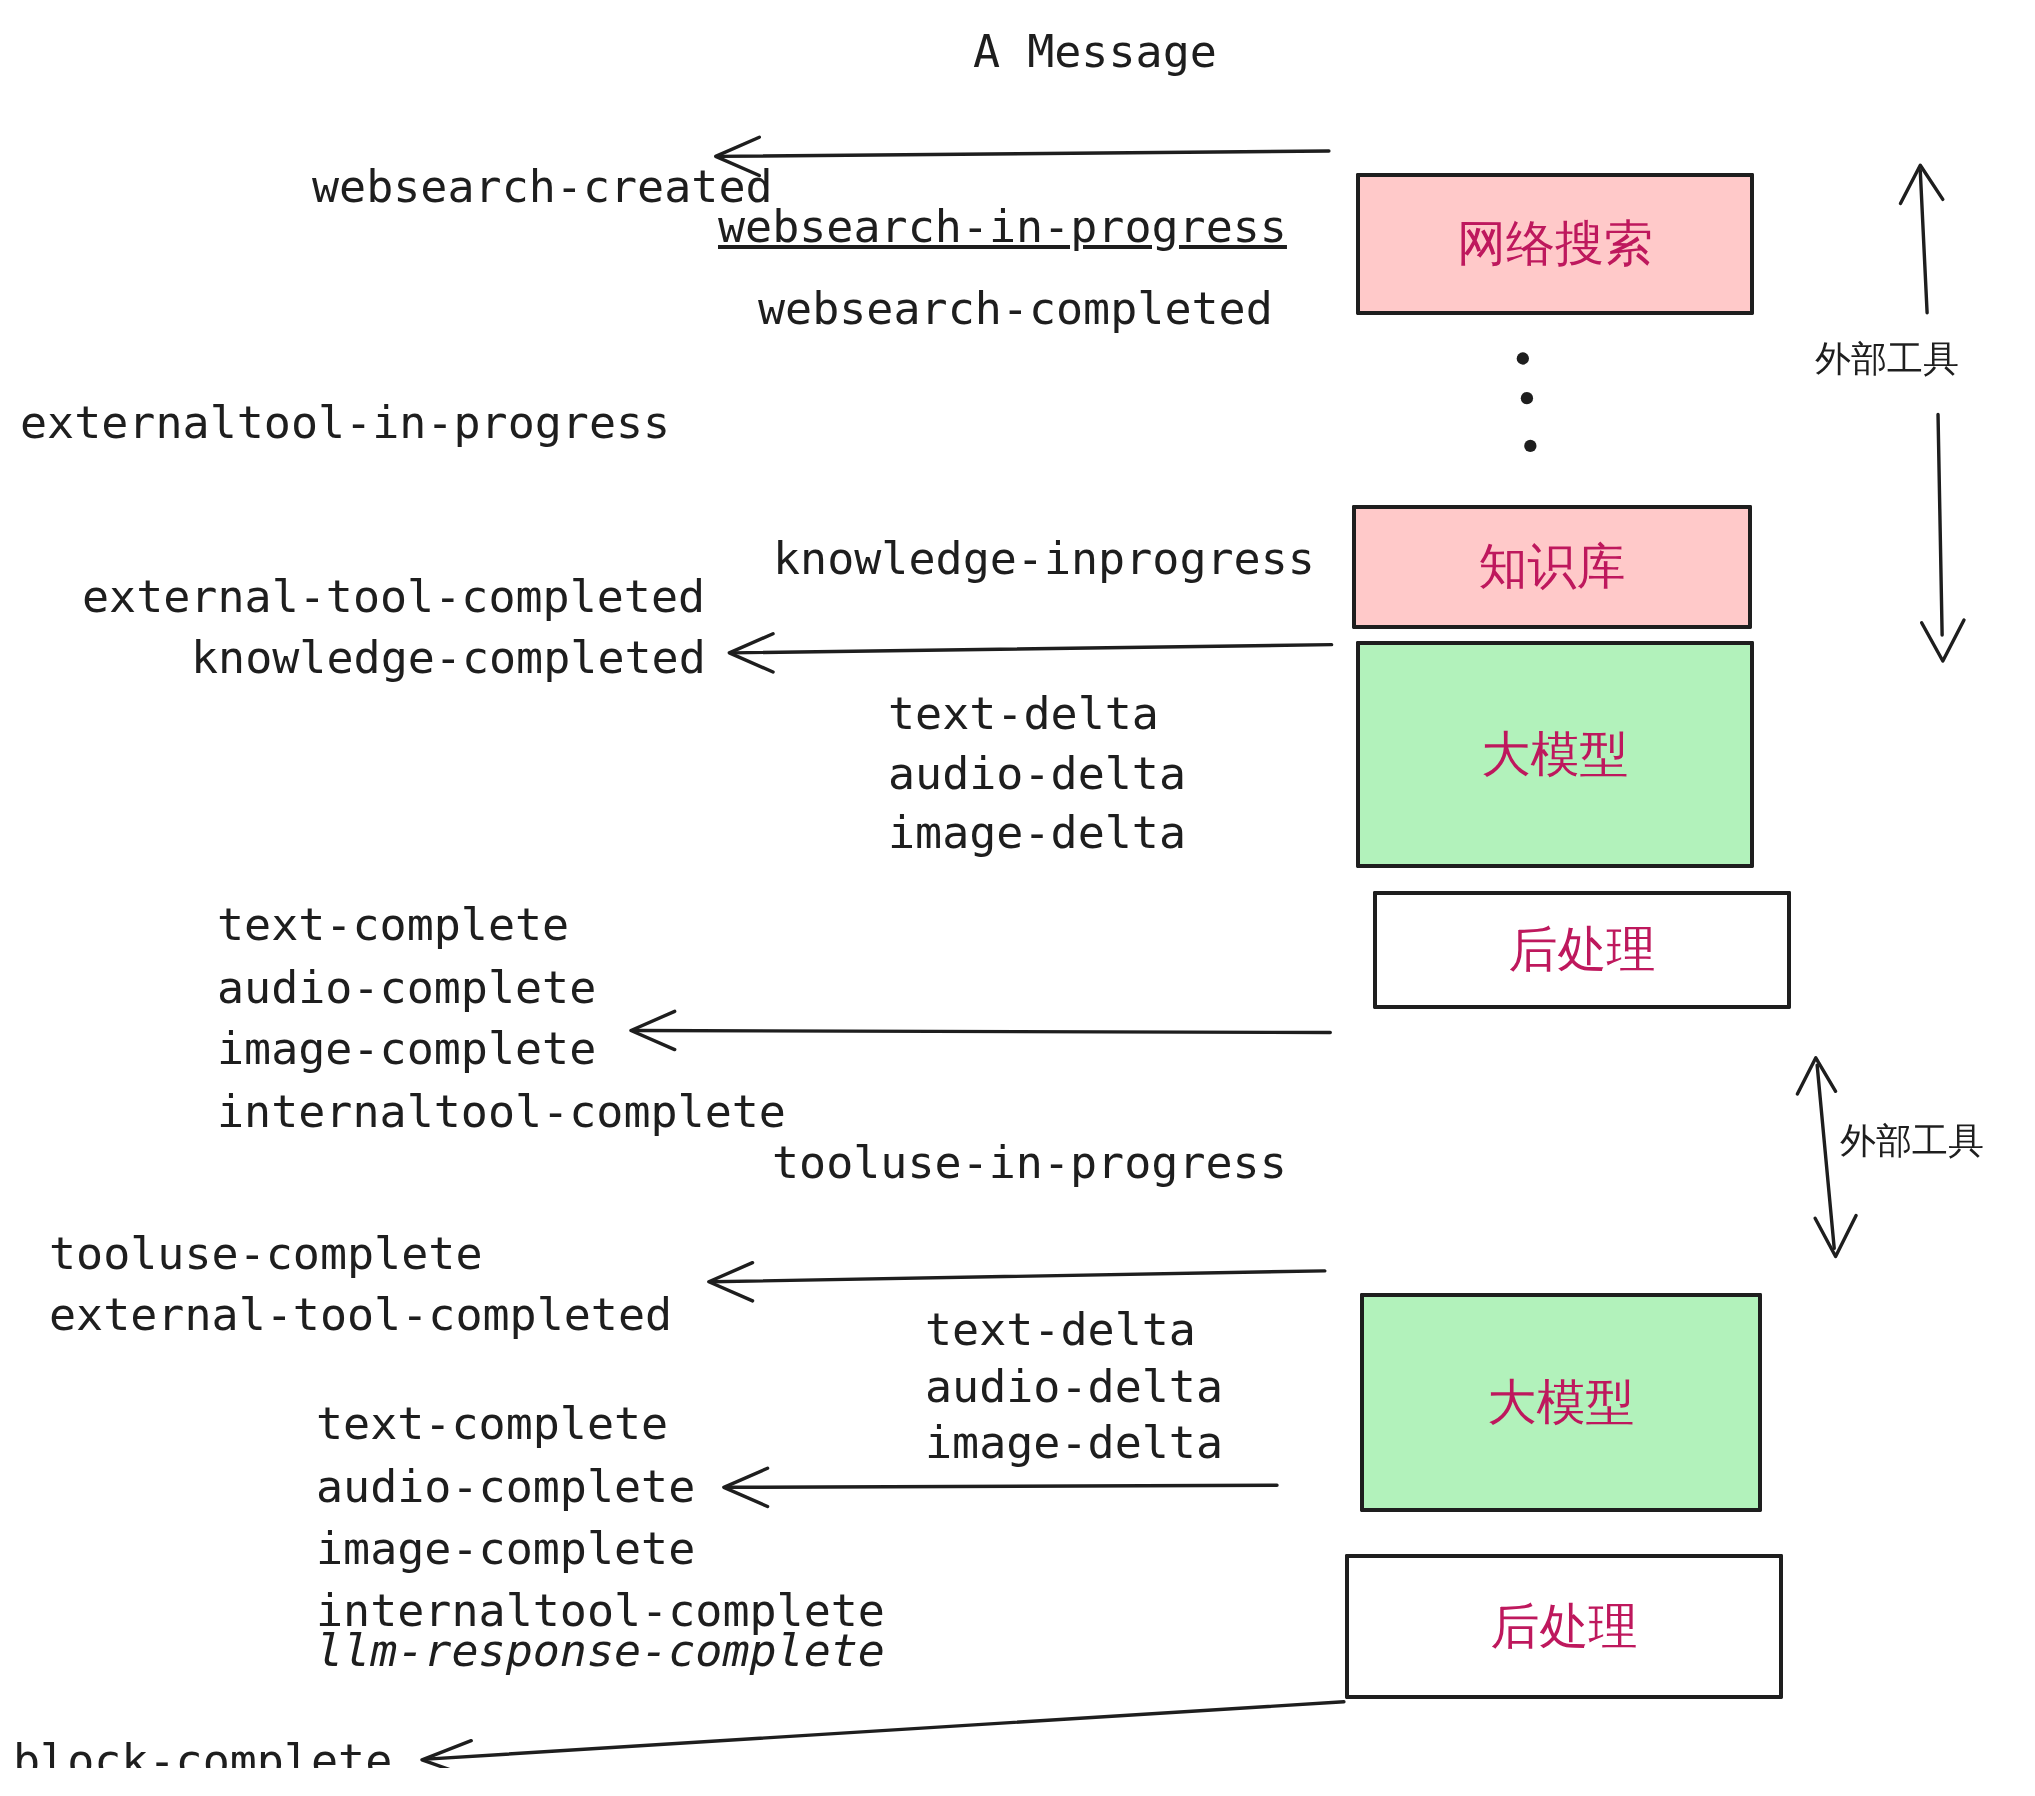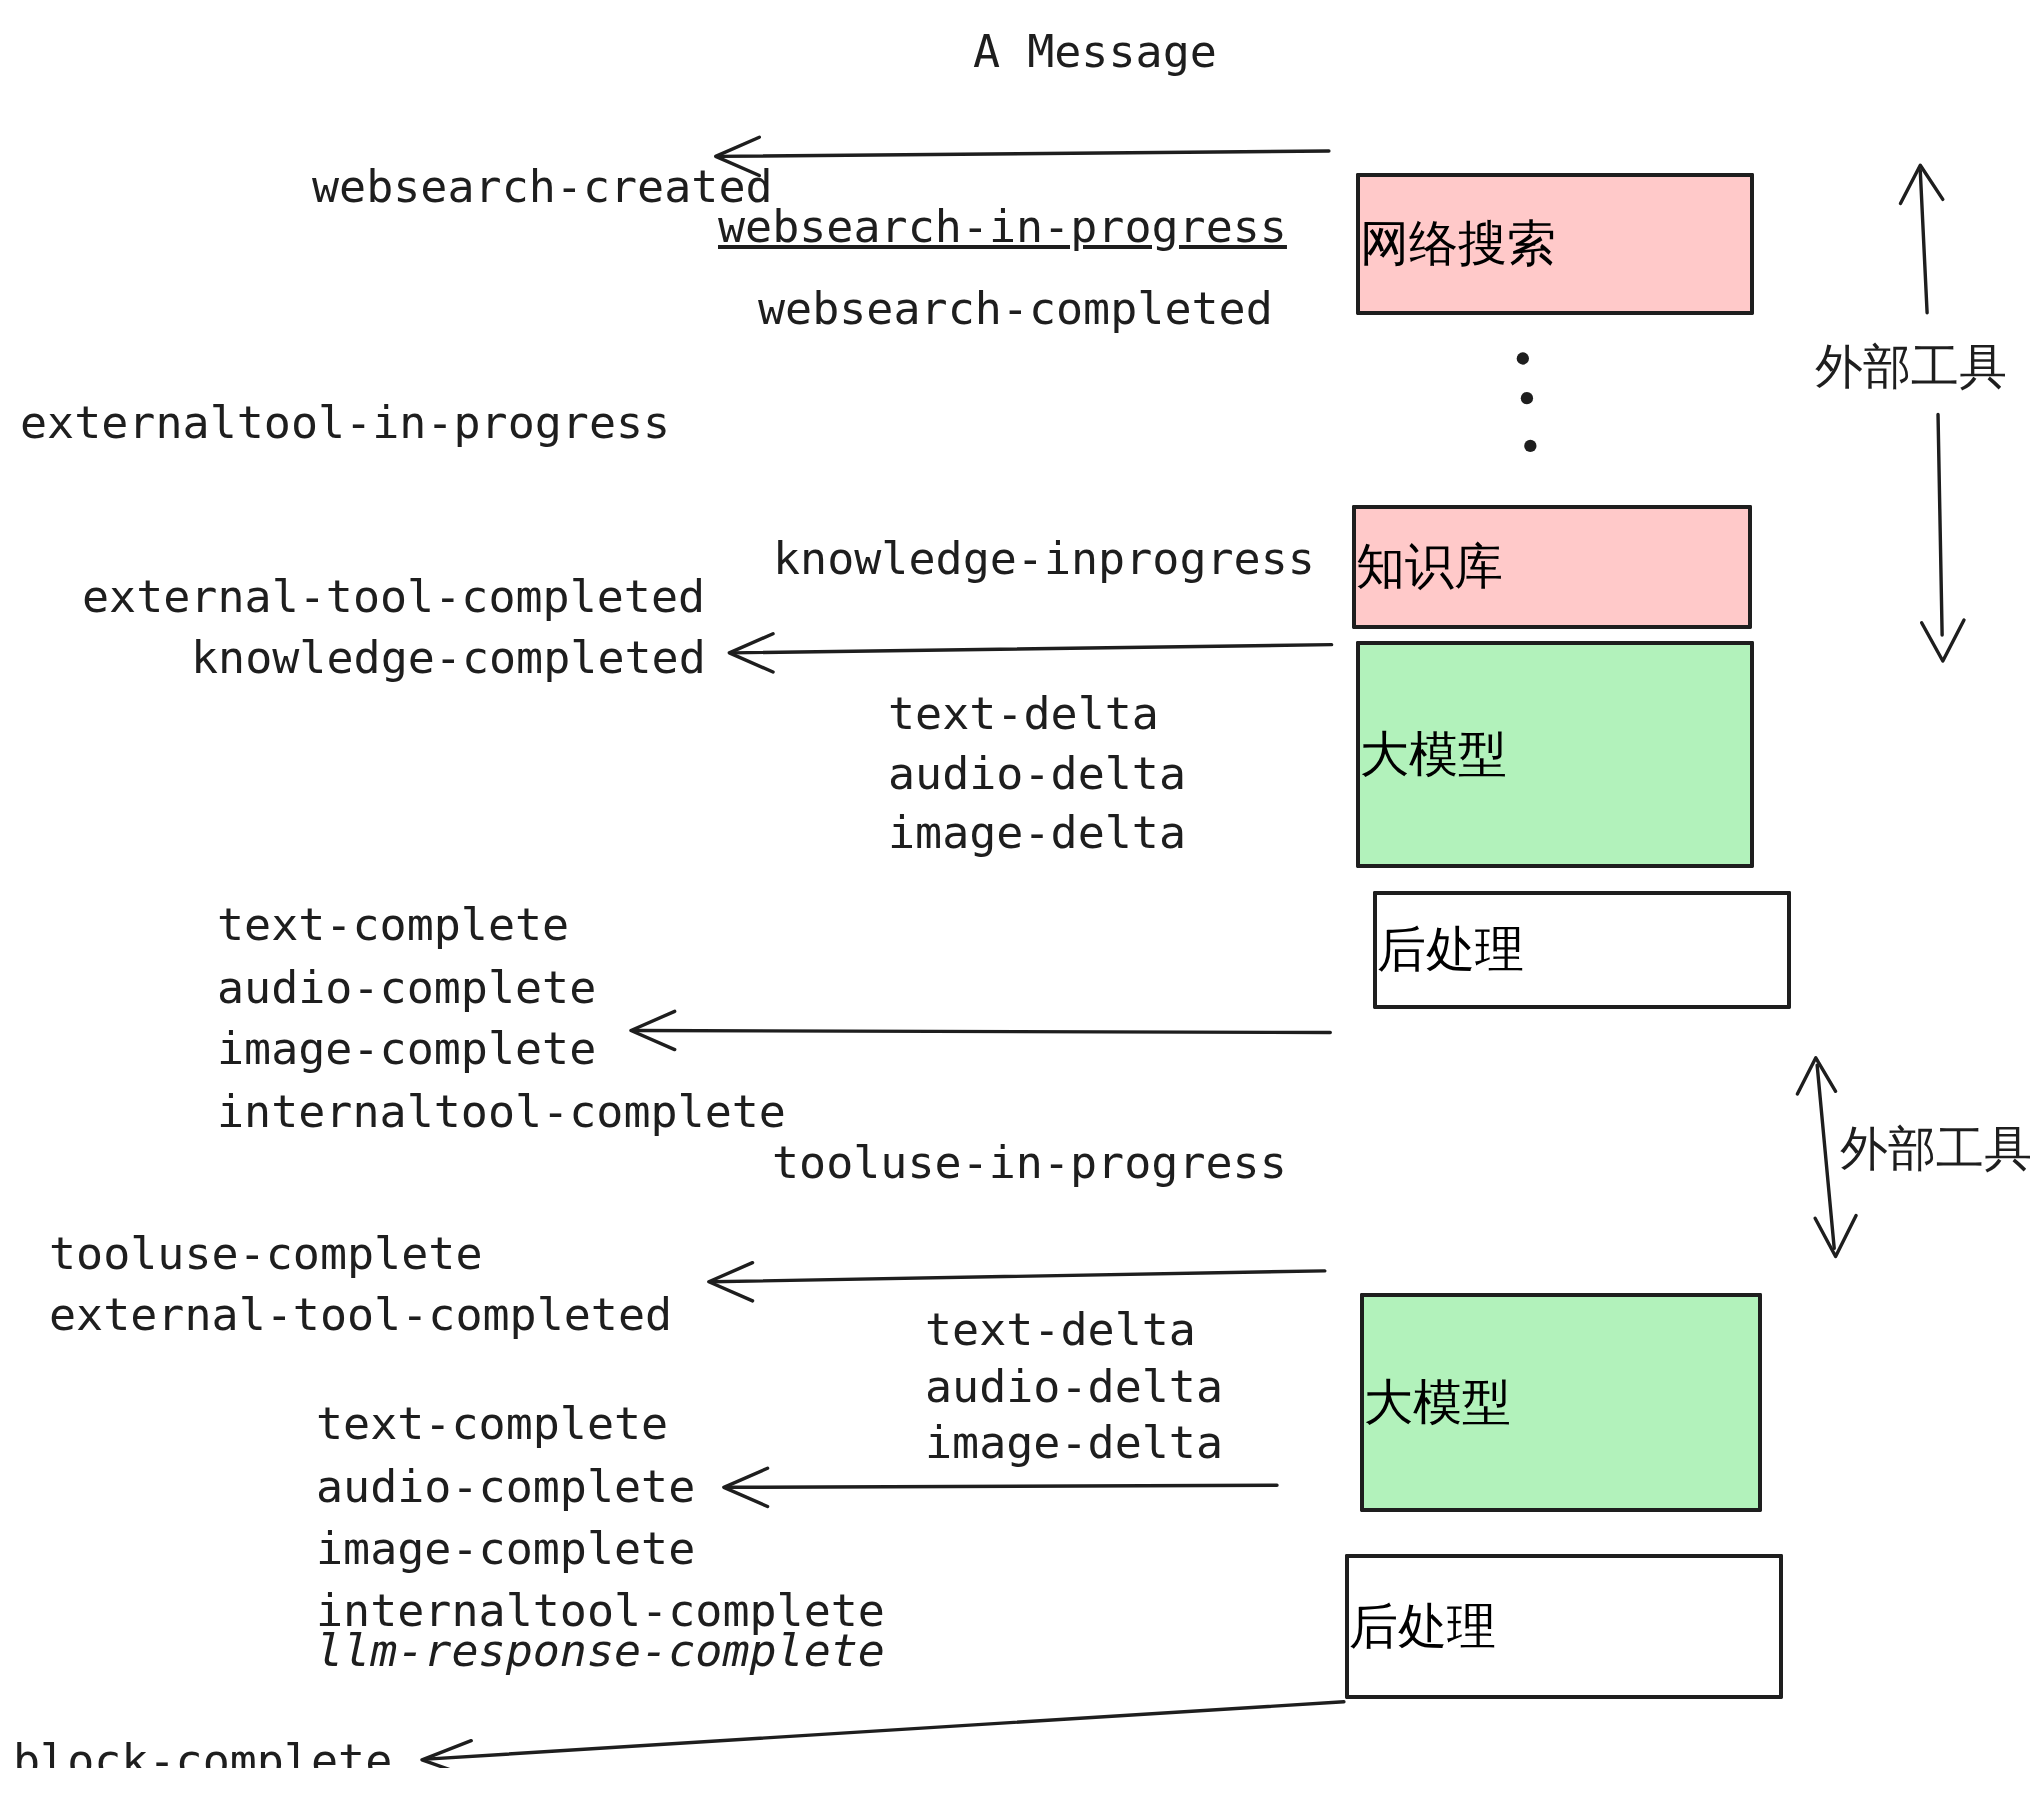--- a/index.html
+++ b/index.html
@@ -27,31 +27,31 @@
     white-space: nowrap;
     color: #1e1e1e;
   }
   .box {
     position: absolute;
     box-sizing: border-box;
     border: 4.1px solid #1e1e1e;
     border-radius: 1.4px;
     display: flex;
     align-items: center;
-    justify-content: flex-start;
+    justify-content: center;
     font-family: "DejaVu Sans", "Liberation Sans", sans-serif;
     font-size: 49px;
-    color: #000000;
+    color: #be185d;
     background: #ffffff;
   }
   .box.mono { font-family: "DejaVu Sans Mono", "Liberation Mono", monospace; font-size: 45px; }
   .side-label {
     position: absolute;
     font-family: "DejaVu Sans", "Liberation Sans", sans-serif;
-    font-size: 48px;
+    font-size: 36px;
     white-space: nowrap;
     color: #1e1e1e;
   }
   #wires {
     position: absolute;
     left: 0; top: 0;
     width: 2035px; height: 1796px;
     pointer-events: none;
   }
   .stroke {

